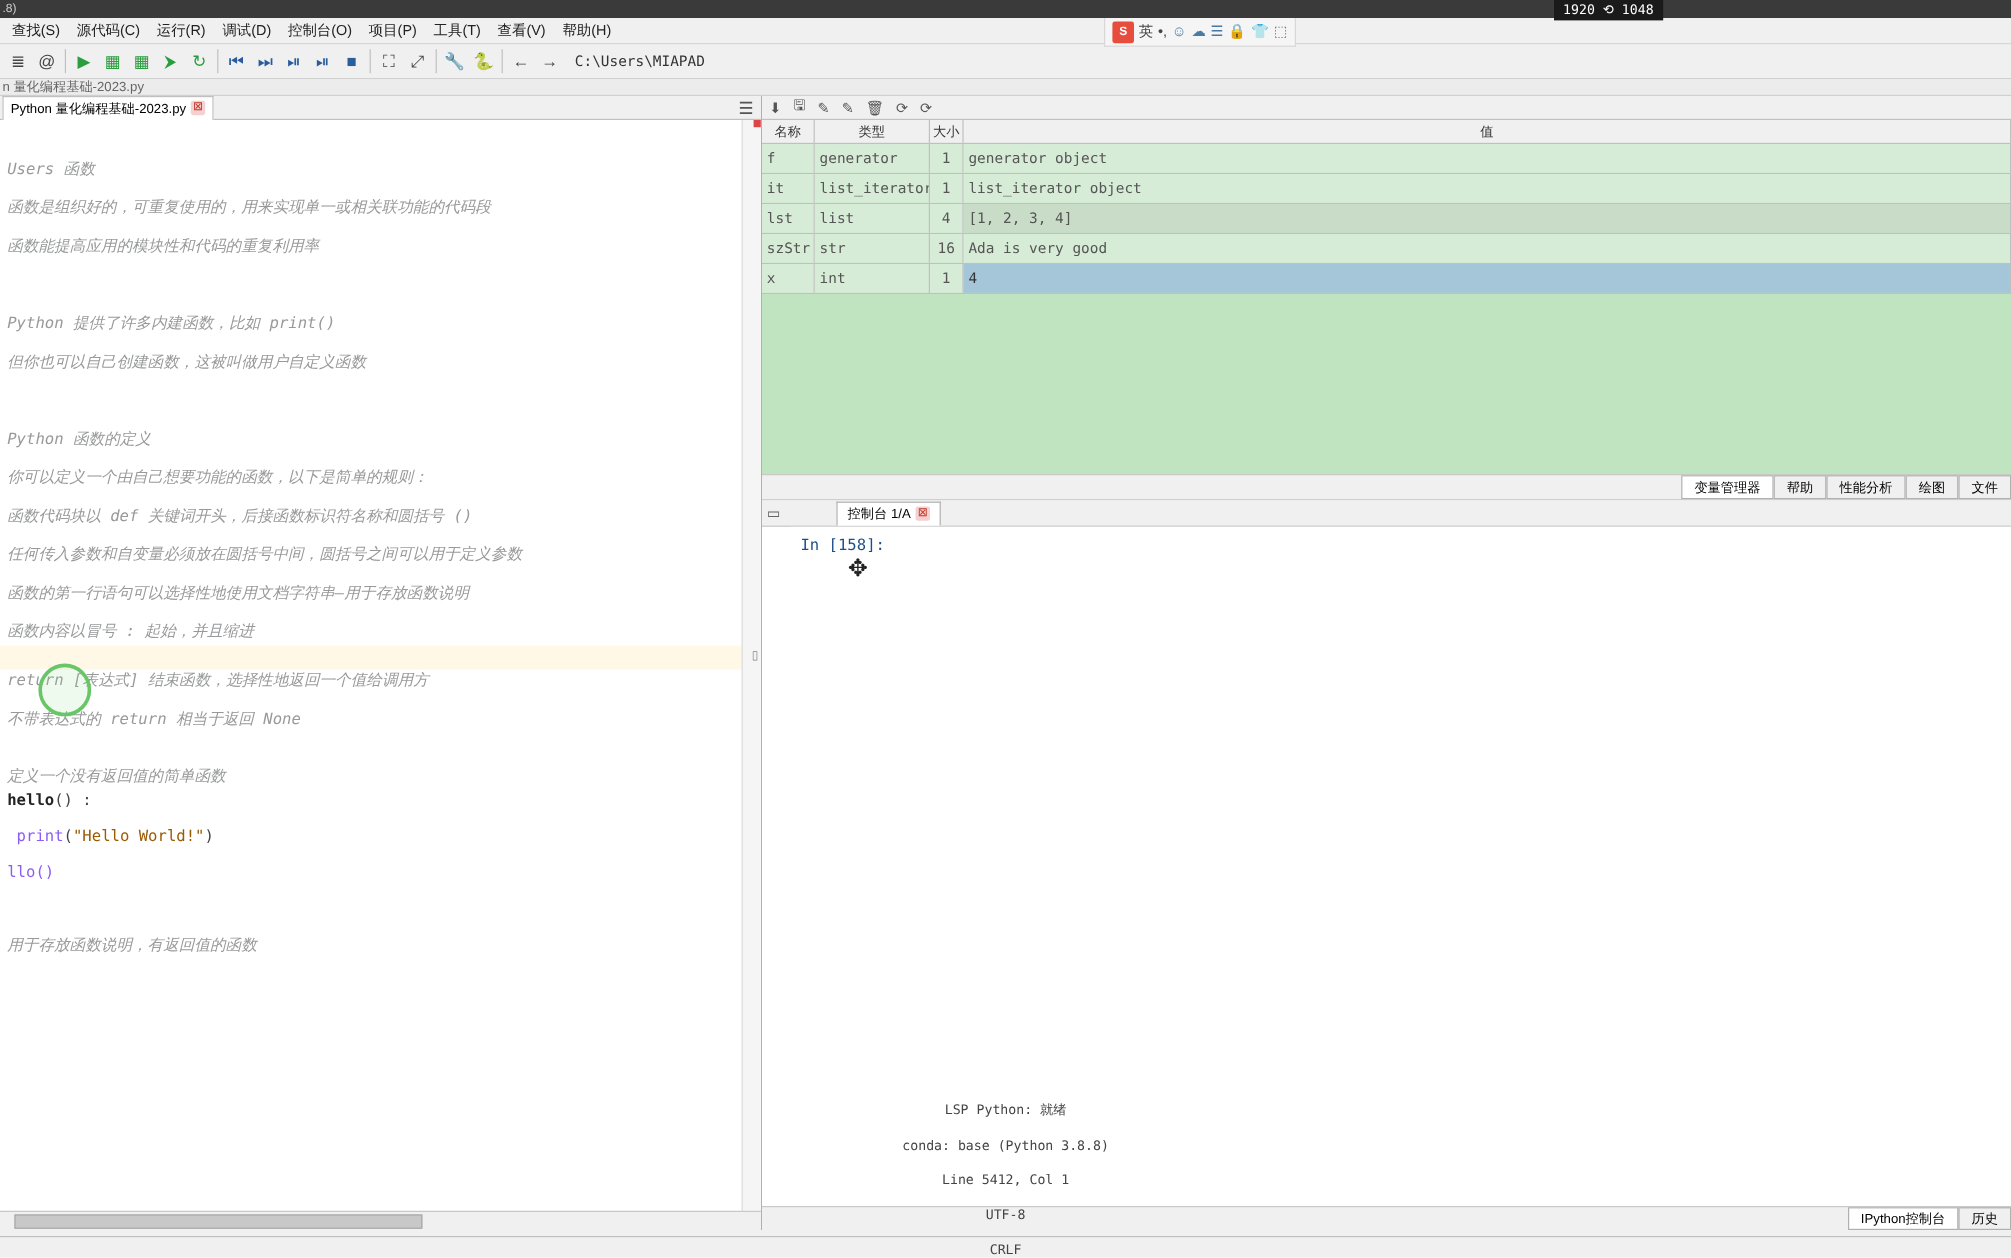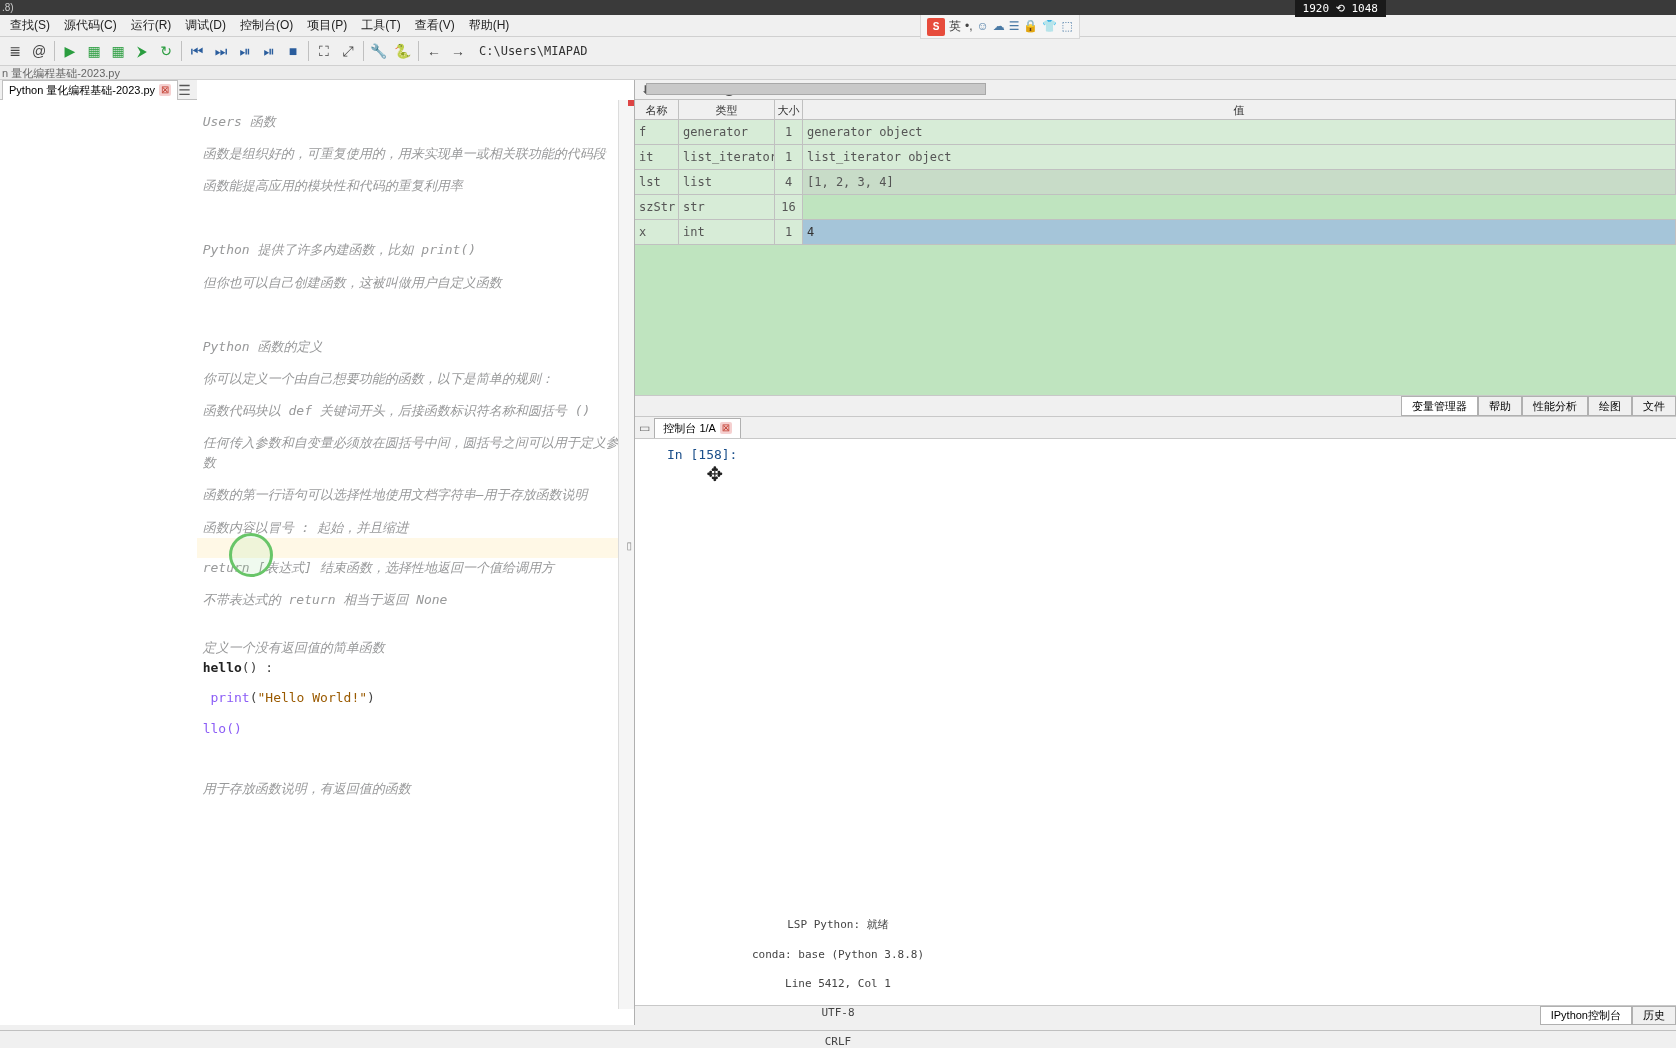--- a/index.html
+++ b/index.html
@@ -126,21 +126,21 @@
 
 .main {
   display: flex;
   height: 945px;
 }
 
 
 .editor-pane {
   width: 635px;
   display: flex;
-  flex-direction: row;
+  flex-direction: column;
   background: #fff;
   border-right: 1px solid #b0b0b0;
   position: relative;
 }
 .editor-tabs {
   height: 20px;
   background: #f0f0f0;
   display: flex;
   border-bottom: 1px solid #c0c0c0;
   align-items: center;
@@ -322,20 +322,21 @@
 }
 .console-bar .tab {
   background:#fff;
   border:1px solid #b0b0b0;
   border-bottom:none;
   padding:2px 8px;
   font-size:11px;
   display:flex;
   align-items:center;
   gap:4px;
+  margin-left:43px;
 }
 .console-bar .tab .close-x {
   color:#c0392b;
   background:#f5d0d0;
   width:12px;height:12px;
   line-height:11px;text-align:center;
   font-size:10px;border-radius:2px;
 }
 .console-body {
   flex: 1;
@@ -549,20 +550,21 @@
       <div class="var-row hl">
         <div class="col-name">lst</div>
         <div class="col-type">list</div>
         <div class="col-size">4</div>
         <div class="col-value">[1, 2, 3, 4]</div>
       </div>
       <div class="var-row">
         <div class="col-name">szStr</div>
         <div class="col-type">str</div>
         <div class="col-size">16</div>
+        <div class="col-value">Ada is very good</div>
       </div>
       <div class="var-row sel">
         <div class="col-name">x</div>
         <div class="col-type">int</div>
         <div class="col-size">1</div>
         <div class="col-value">4</div>
       </div>
     </div>
     <div class="var-tabs">
       <div class="tab active">变量管理器</div>

